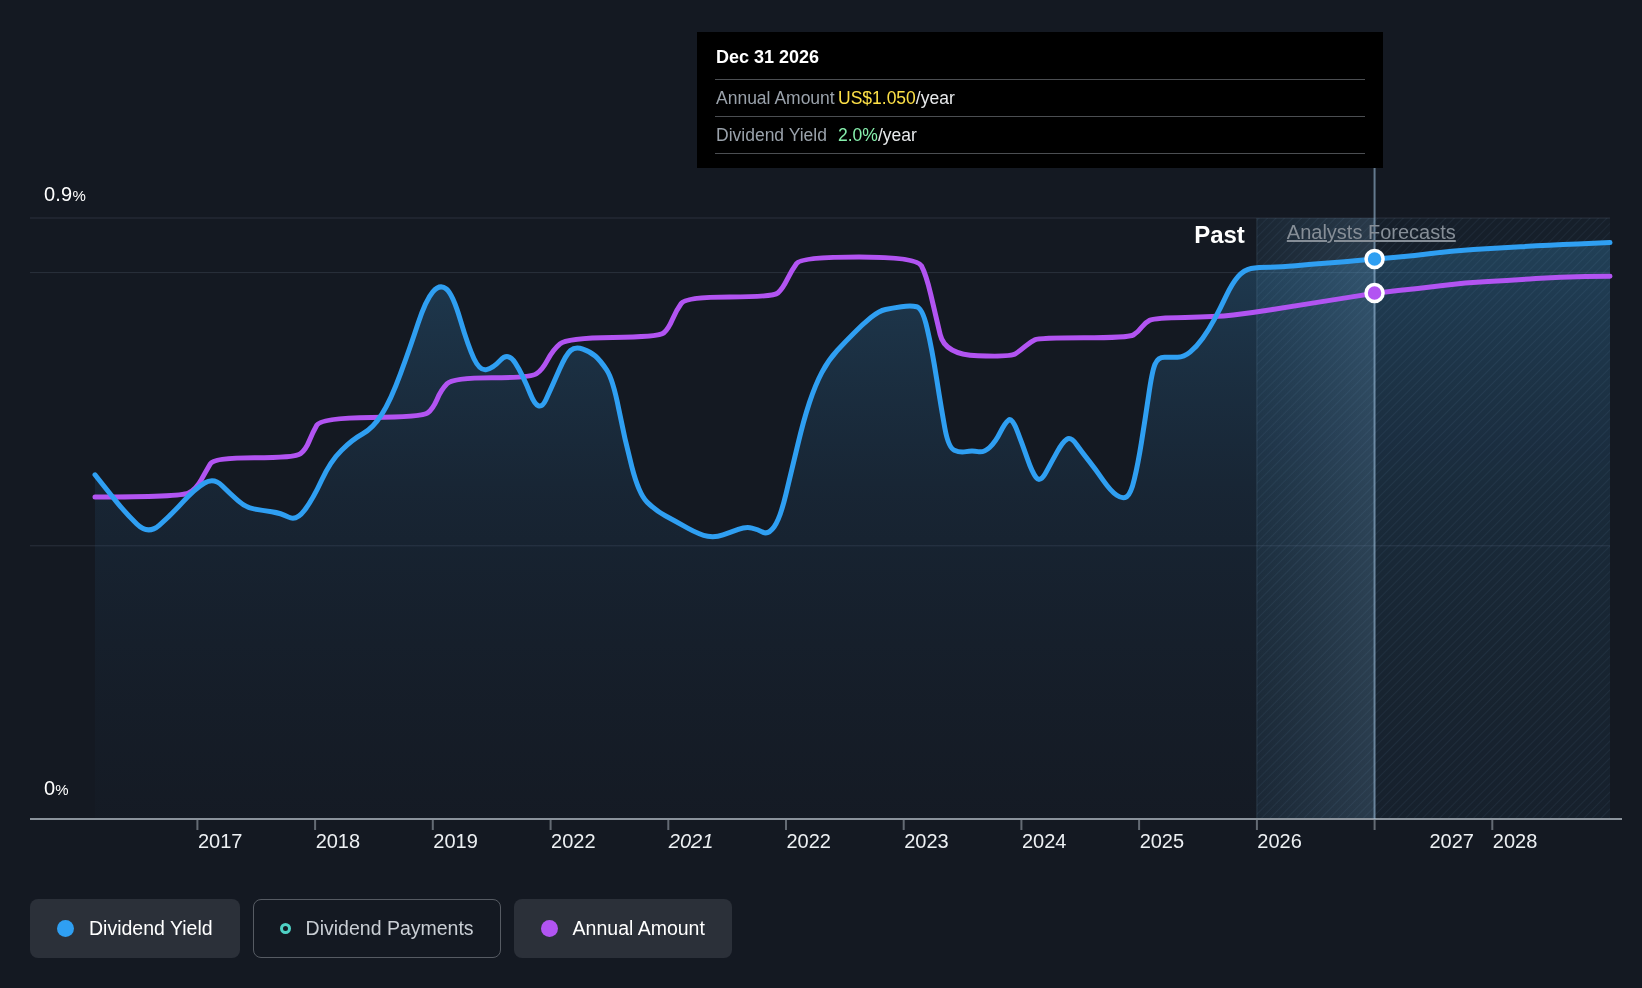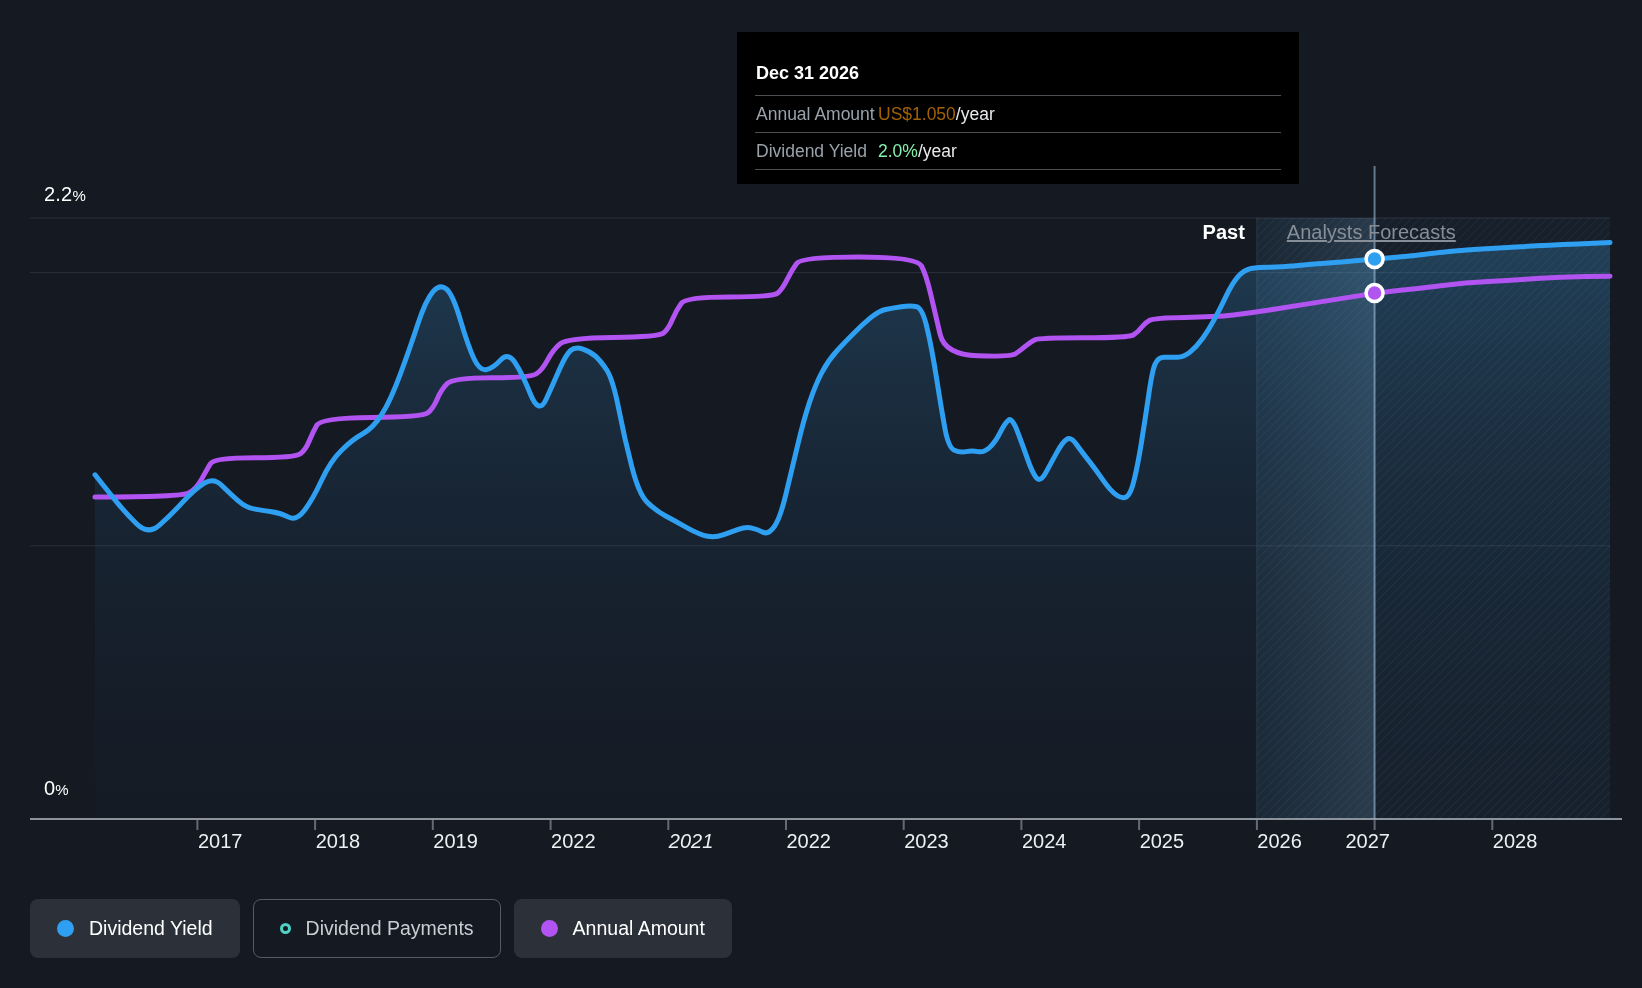--- a/index.html
+++ b/index.html
@@ -7,25 +7,25 @@
   .stage{position:relative;width:1642px;height:988px;background:#141922;overflow:hidden;}
   #chart-svg{position:absolute;left:0;top:0;}
 
   
   .ylabel{position:absolute;left:44px;color:#ffffff;font-size:20px;font-weight:500;letter-spacing:.2px;}
   .ylabel .pct{font-size:15px;}
   #ylabel-top{top:183px;}
   #ylabel-bottom{top:777px;}
   .xlabel{position:absolute;top:830px;width:90px;margin-left:-45px;text-align:right;
           color:#edf0f3;font-size:20px;font-weight:500;}
-  #past-label{position:absolute;top:221px;color:#ffffff;font-size:20px;font-weight:700;transform:translateX(-100%);}
+  #past-label{position:absolute;top:221px;color:#ffffff;font-size:24px;font-weight:700;transform:translateX(-100%);}
   #forecast-label{position:absolute;top:221px;color:#868e97;font-size:20px;font-weight:500;}
 
   
-  .tooltip{position:absolute;left:697px;top:32px;width:562px;background:#000000;padding:16px 0 14px 0;margin-left:40px;}
+  .tooltip{position:absolute;left:697px;top:32px;width:686px;background:#000000;padding:0 0 14px 0;}
   .tooltip .title{color:#ffffff;font-size:18px;font-weight:700;padding:15px 18px 11px 19px;}
   .tooltip .divider{height:1px;background:#4b4e52;margin:0 18px;}
   .tooltip .row{display:flex;align-items:center;height:36px;padding-left:19px;font-size:17.5px;}
   .tooltip .row .lab{color:#9aa2ab;width:122px;flex:0 0 122px;}
   .tooltip .row .val{font-weight:500;}
   .tooltip .row .suffix{color:#e8eaec;}
 
   
   .legend{position:absolute;left:30px;top:899px;display:flex;gap:13px;}
   .legend-btn{display:flex;align-items:center;gap:15px;height:59px;padding:0 26px;border-radius:8px;
@@ -76,47 +76,47 @@
       <line x1="1256.9" x2="1256.9" y1="820" y2="830" stroke="#646b74" stroke-width="2"></line>
       <line x1="1374.6" x2="1374.6" y1="820" y2="830" stroke="#646b74" stroke-width="2"></line>
       <line x1="1492.3" x2="1492.3" y1="820" y2="830" stroke="#646b74" stroke-width="2"></line>
       <line x1="1374.5687645687626" x2="1374.5687645687626" y1="166" y2="819" stroke="rgba(165,200,232,0.55)" stroke-width="2"></line>
       <path d="M95.0,497.0 Q180.9,497.0 188.6,493.0 Q196.2,489.0 201.5,479.4 Q206.8,469.8 210.4,463.8 Q213.9,457.8 254.5,457.8 Q295.1,457.8 300.4,453.8 Q305.7,449.8 309.2,441.0 Q312.8,432.2 316.9,425.0 Q321.0,417.8 371.6,417.4 Q422.2,417.0 427.5,413.0 Q432.8,409.0 437.0,399.4 Q441.1,389.8 447.0,383.8 Q452.9,377.8 491.7,377.8 Q530.5,377.8 536.4,373.8 Q542.3,369.8 547.6,359.8 Q552.9,349.8 560.0,343.8 Q567.0,337.8 612.9,337.4 Q658.9,337.0 663.6,333.0 Q668.3,329.0 672.4,319.4 Q676.5,309.8 681.2,303.4 Q685.9,297.0 729.5,297.0 Q773.0,297.0 777.8,293.0 Q782.5,289.0 787.2,279.4 Q791.9,269.8 796.6,263.4 Q801.3,257.0 859.0,257.0 Q916.7,257.0 921.4,265.8 Q926.1,274.6 930.8,294.6 Q935.5,314.6 940.2,334.6 Q944.9,354.6 977.9,355.8 Q1010.8,357.0 1015.5,353.8 Q1020.2,350.6 1025.5,346.2 Q1030.8,341.8 1035.0,339.8 Q1039.1,337.8 1083.8,337.8 Q1128.5,337.8 1133.3,335.0 Q1138.0,332.2 1141.5,327.4 Q1145.0,322.6 1149.7,320.2 Q1154.4,317.8 1185.0,317.4 Q1215.7,317.0 1233.3,315.0 Q1251.0,313.0 1271.0,309.8 Q1291.0,306.6 1311.0,303.4 Q1331.0,300.2 1353.4,296.6 Q1375.7,293.0 1398.1,290.6 Q1420.5,288.2 1442.8,285.4 Q1465.2,282.6 1488.2,281.4 Q1511.1,280.2 1535.8,278.6 Q1560.6,277.0 1585.3,276.6 L1610.0,276.2" fill="none" stroke="#b254f2" stroke-width="5" stroke-linecap="round" stroke-linejoin="round"></path>
       <path d="M95.0,474.8 Q107.9,491.2 116.8,502.1 Q125.6,513.0 136.8,524.0 Q148.0,534.9 159.2,525.3 Q170.3,515.8 182.7,502.1 Q195.1,488.5 204.5,483.0 Q213.9,477.5 222.1,485.7 Q230.4,493.9 238.0,500.7 Q245.7,507.6 253.9,508.9 Q262.2,510.3 271.6,511.7 Q281.0,513.0 288.6,517.1 Q296.3,521.2 304.5,510.3 Q312.8,499.4 321.6,480.3 Q330.4,461.1 341.6,450.2 Q352.8,439.3 362.8,433.8 Q372.8,428.4 381.6,414.7 Q390.5,401.0 400.5,373.7 Q410.5,346.4 418.1,323.2 Q425.8,300.0 432.8,291.8 Q439.9,283.6 446.4,289.0 Q452.9,294.5 460.5,320.4 Q468.2,346.4 474.0,358.7 Q479.9,371.0 486.4,369.6 Q492.9,368.3 500.5,360.1 Q508.2,351.9 515.2,362.8 Q522.3,373.7 530.5,394.2 Q538.8,414.7 545.9,399.7 Q552.9,384.6 559.4,369.6 Q565.9,354.6 570.6,350.5 Q575.3,346.4 582.9,349.1 Q590.6,351.9 595.3,356.0 Q600.0,360.1 606.5,369.6 Q612.9,379.2 618.8,409.2 Q624.7,439.3 631.8,466.6 Q638.8,493.9 647.1,502.1 Q655.3,510.3 665.3,515.8 Q675.3,521.2 687.7,528.1 Q700.1,534.9 707.7,536.3 Q715.4,537.6 723.0,534.9 Q730.7,532.2 738.3,529.4 Q746.0,526.7 751.9,528.1 Q757.7,529.4 763.0,532.2 Q768.3,534.9 774.2,526.7 Q780.1,518.5 786.0,493.9 Q791.9,469.3 797.8,444.7 Q803.6,420.2 809.5,402.4 Q815.4,384.6 821.9,372.3 Q828.4,360.1 837.2,350.5 Q846.0,340.9 854.3,332.7 Q862.5,324.5 870.7,317.7 Q879.0,310.9 885.5,309.5 Q891.9,308.2 901.4,306.8 Q910.8,305.4 916.7,306.8 Q922.5,308.2 927.2,328.6 Q932.0,349.1 936.7,379.2 Q941.4,409.2 944.9,428.4 Q948.4,447.5 954.3,450.2 Q960.2,452.9 966.1,451.6 Q972.0,450.2 977.9,451.6 Q983.8,452.9 989.6,447.5 Q995.5,442.0 1000.2,432.4 Q1004.9,422.9 1008.5,420.2 Q1012.0,417.4 1017.3,431.1 Q1022.6,444.7 1027.3,458.4 Q1032.0,472.1 1036.1,477.5 Q1040.3,483.0 1046.1,472.1 Q1052.0,461.1 1057.3,451.6 Q1062.6,442.0 1066.7,439.3 Q1070.9,436.5 1076.7,444.7 Q1082.6,452.9 1089.1,461.1 Q1095.6,469.3 1103.2,480.3 Q1110.9,491.2 1116.8,495.3 Q1122.7,499.4 1126.8,496.6 Q1130.9,493.9 1134.4,478.9 Q1138.0,463.9 1141.5,442.0 Q1145.0,420.2 1148.6,395.6 Q1152.1,371.0 1155.0,364.2 Q1158.0,357.3 1164.4,357.3 Q1170.9,357.3 1177.4,357.3 Q1183.9,357.3 1190.3,351.9 Q1196.8,346.4 1202.7,338.2 Q1208.6,330.0 1214.5,319.1 Q1220.4,308.2 1226.2,295.9 Q1232.1,283.6 1238.0,276.7 Q1243.9,269.9 1251.0,268.5 Q1258.0,267.2 1269.2,267.2 Q1280.4,267.2 1295.7,265.8 Q1311.0,264.4 1328.1,263.1 Q1345.1,261.7 1360.4,260.3 Q1375.7,259.0 1393.4,257.6 Q1411.1,256.2 1431.1,253.5 Q1451.1,250.8 1473.4,249.4 Q1495.8,248.1 1520.5,246.7 Q1545.3,245.3 1577.6,244.0 L1610.0,242.6" fill="none" stroke="#2f9ff2" stroke-width="5" stroke-linecap="round" stroke-linejoin="round"></path>
       <circle cx="1374.5687645687626" cy="258.97727272727286" r="8.5" fill="#2f9ff2" stroke="#ffffff" stroke-width="3.5"></circle>
       <circle cx="1374.5687645687626" cy="293.03500598961784" r="8.5" fill="#b254f2" stroke="#ffffff" stroke-width="3.5"></circle>
     </svg>
 
-  <div class="ylabel" id="ylabel-top"><span>2.2</span><span class="pct">%</span></div>
+  <div class="ylabel" id="ylabel-top"><span>0.9</span><span class="pct">%</span></div>
   <div class="ylabel" id="ylabel-bottom"><span>0</span><span class="pct">%</span></div>
 
   <div id="xlabels">
     <span class="xlabel" style="left: 197.413px;">2017</span>
     <span class="xlabel" style="left: 315.128px;">2018</span>
     <span class="xlabel" style="left: 432.844px;">2019</span>
     <span class="xlabel" style="left: 550.559px;">2022</span>
     <span class="xlabel" style="left: 668.275px; font-style: italic;">2021</span>
     <span class="xlabel" style="left: 785.991px;">2022</span>
     <span class="xlabel" style="left: 903.706px;">2023</span>
     <span class="xlabel" style="left: 1021.42px;">2024</span>
     <span class="xlabel" style="left: 1139.14px;">2025</span>
     <span class="xlabel" style="left: 1256.85px;">2026</span>
-    <span class="xlabel" style="left: 1345px;">2027</span>
+    <span class="xlabel" style="left: 1429px;">2027</span>
     <span class="xlabel" style="left: 1492.28px;">2028</span>
   </div>
 
   <div id="past-label" style="left: 1244.85px;">Past</div>
   <div id="forecast-label" style="left: 1286.85px; text-decoration: underline;">Analysts Forecasts</div>
 
   <div class="tooltip">
     <div class="title">Dec 31 2026</div>
     <div class="divider"></div>
     <div class="row">
       <span class="lab">Annual Amount</span>
-      <span class="val" id="tt-val-0" style="color: #a16207;">US$1.050</span>
+      <span class="val" id="tt-val-0" style="color: #fde047;">US$1.050</span>
       <span class="suffix">/year</span>
     </div>
     <div class="divider"></div>
     <div class="row">
       <span class="lab">Dividend Yield</span>
       <span class="val" id="tt-val-1" style="color: #86efac;">2.0%</span>
       <span class="suffix">/year</span>
     </div>
     <div class="divider"></div>
   </div>

